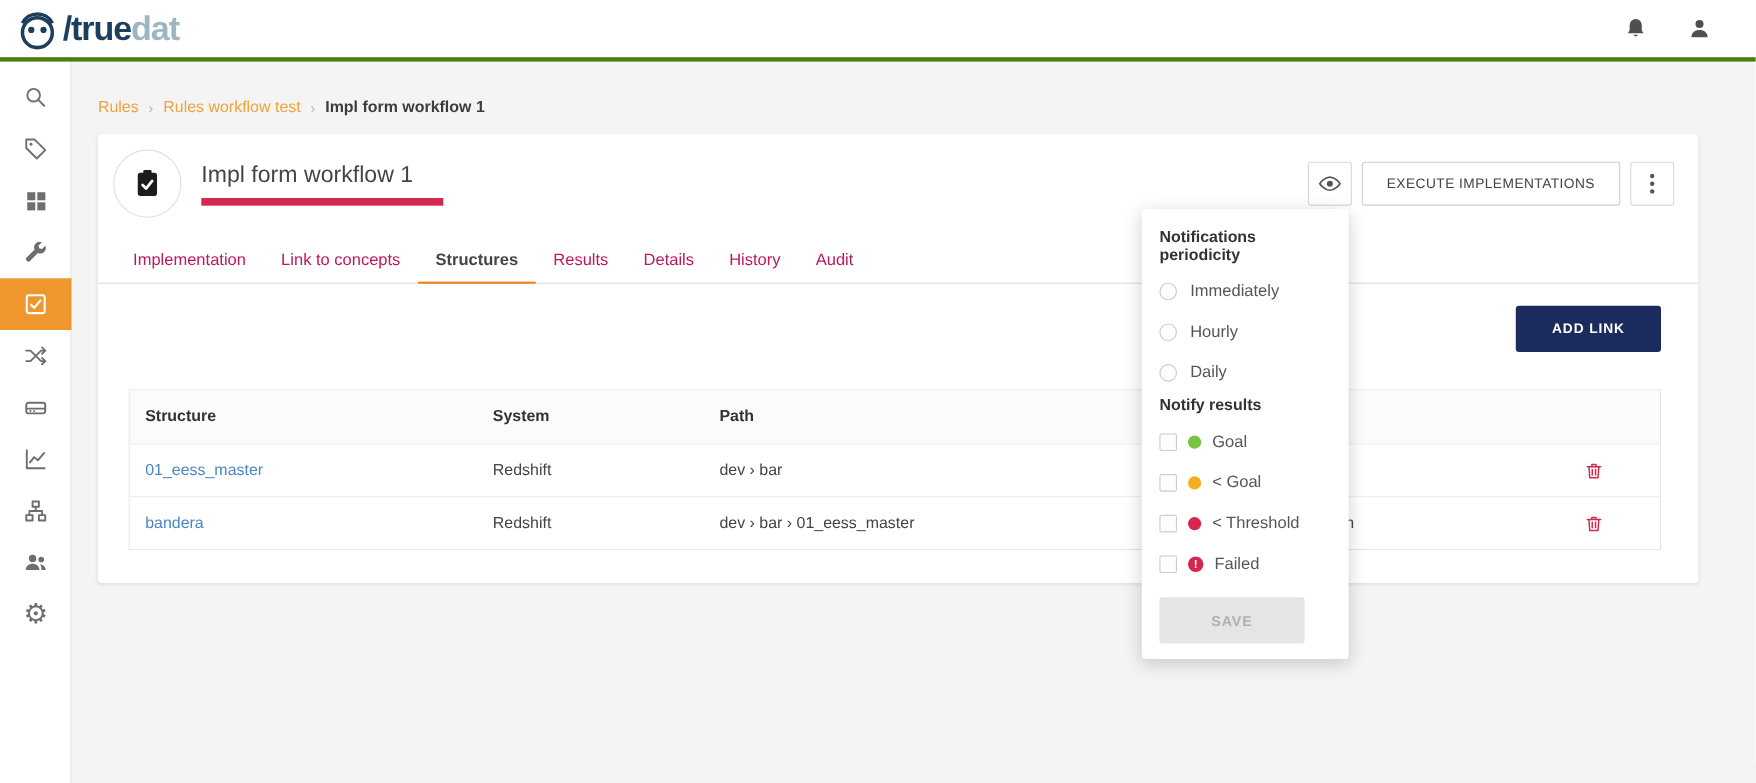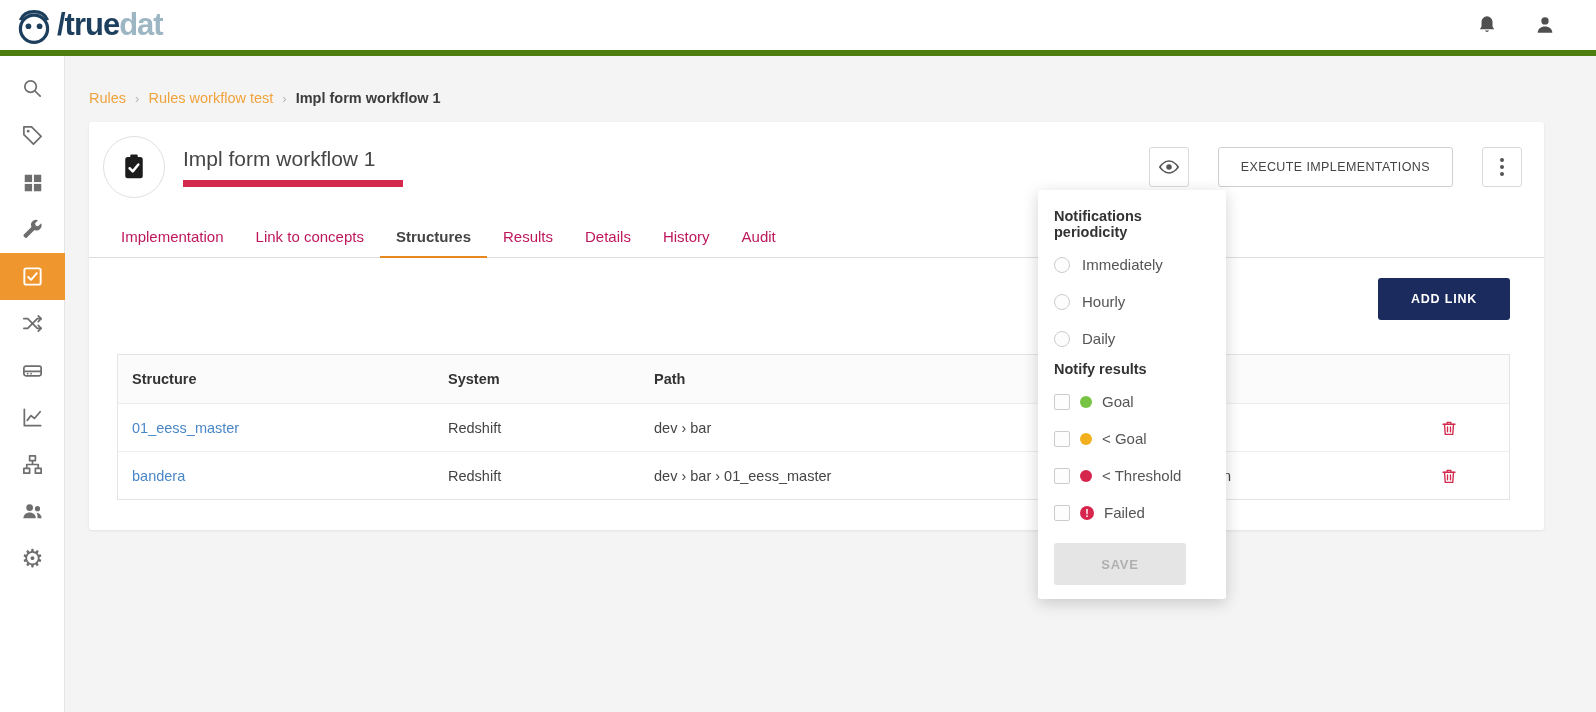--- a/index.html
+++ b/index.html
@@ -6,21 +6,21 @@
   html,body { margin:0; padding:0; }
   body {
     width:1596px; height:712px; position:relative; overflow:hidden;
     background:#f4f4f4; font-family:"Liberation Sans", sans-serif; color:#444;
   }
 
   
   .topbar {
     height:56px; background:#fff; display:flex; align-items:center;
     justify-content:space-between; padding:0 40px 0 14px;
-    border-bottom:6px solid #4d7c0f; position:relative; z-index:5;
+    border-bottom:4px solid #4d7c0f; position:relative; z-index:5;
   }
   .logo { display:flex; align-items:center; gap:3px; cursor:pointer; }
   .logo-text { font-size:31px; font-weight:bold; letter-spacing:-1px; }
   .logo-true { color:#1d3f5e; }
   .logo-dat  { color:#9db6c3; }
   .topbar-right { display:flex; align-items:center; gap:36px; }
   .top-icon-btn { background:none; border:none; cursor:pointer; padding:0; display:flex; }
 
   
   .sidebar {
@@ -47,21 +47,21 @@
     box-shadow:0 1px 3px rgba(0,0,0,.08); padding:14px 0 30px; position:relative;
   }
   .card-head { display:flex; align-items:center; padding:0 22px 0 14px; }
   .head-icon {
     width:62px; height:62px; border:1px solid #e0e0e0; border-radius:50%;
     display:flex; align-items:center; justify-content:center; flex:none;
   }
   .title-block { margin-left:18px; }
   .page-title { font-size:21px; color:#454545; }
   .title-bar { width:220px; height:7px; background:#d2294d; margin-top:9px; }
-  .head-actions { margin-left:auto; display:flex; align-items:flex-start; gap:29px; }
+  .head-actions { margin-left:auto; display:flex; align-items:flex-start; gap:9px; }
   .icon-btn {
     width:40px; height:40px; border:1px solid #d9d9d9; background:#fff; border-radius:3px;
     display:flex; align-items:center; justify-content:center; cursor:pointer;
   }
   .execute-btn {
     height:40px; border:1px solid #cfcfcf; background:#fff; border-radius:3px;
     padding:0 22px; font-size:12.5px; letter-spacing:.4px; color:#444;
     cursor:pointer; font-family:inherit;
   }
   .kebab { display:flex; flex-direction:column; align-items:center; }

